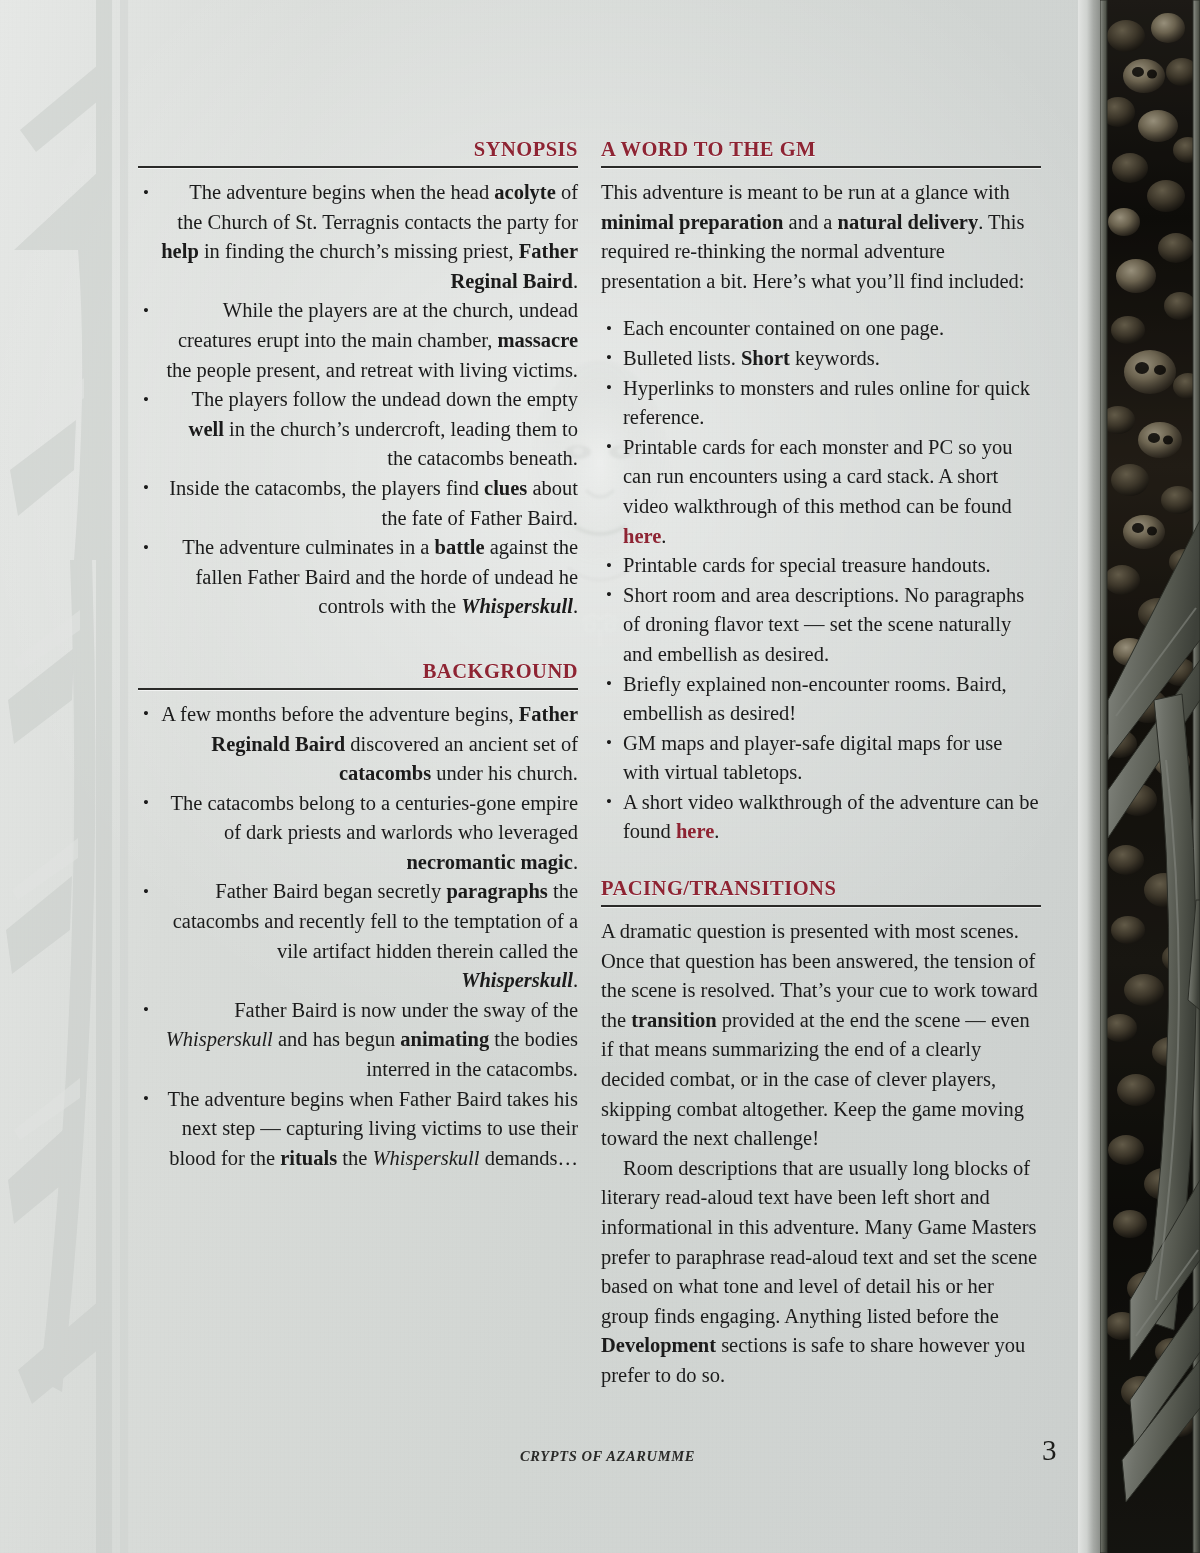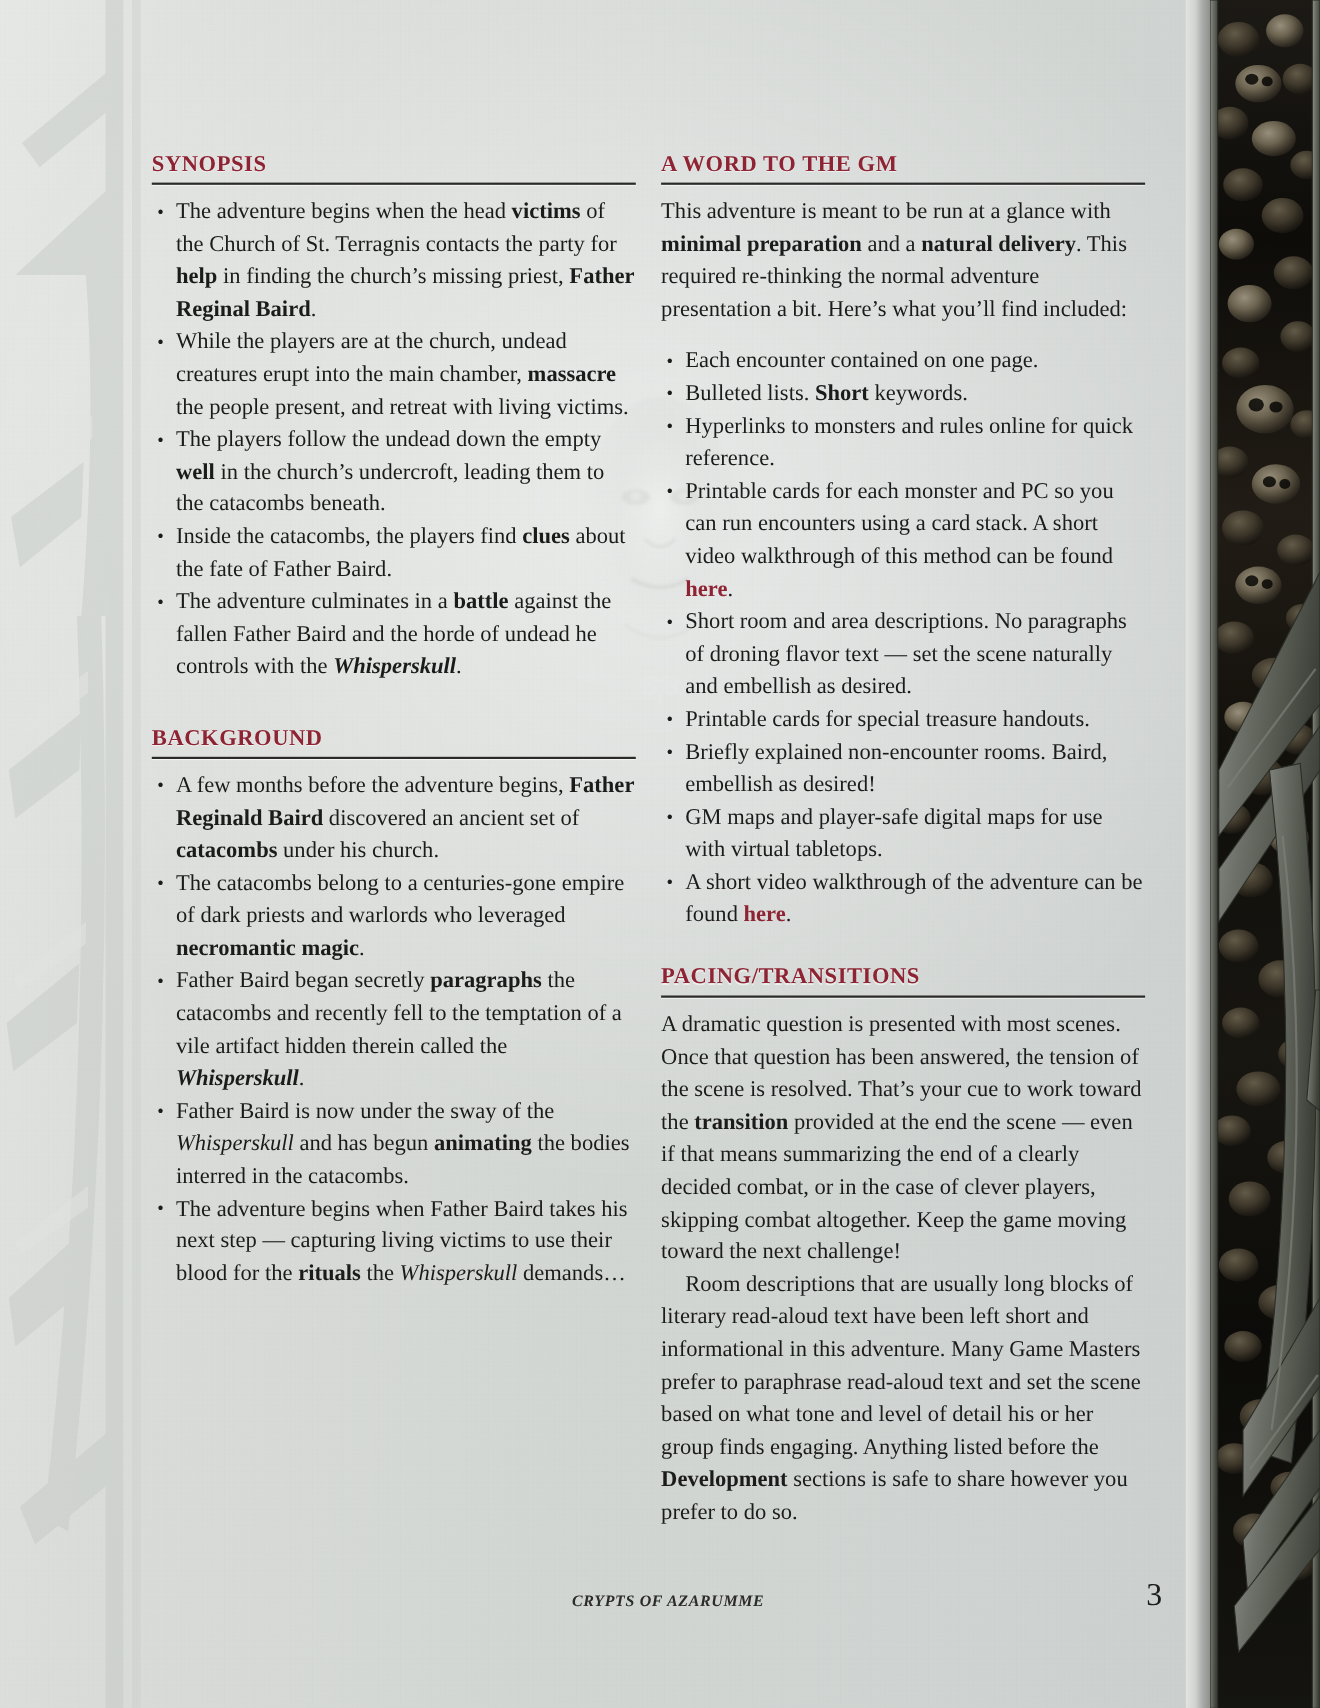--- a/index.html
+++ b/index.html
@@ -84,21 +84,21 @@
     position: absolute;
     left: 138px;
     top: 138px;
     width: 810px;
   }
   .col {
     position: absolute;
     top: 0;
     width: 440px;
   }
-  .col-left  { left: 0; }
+  .col-left  { left: 0; text-align: right; }
   .col-right { left: 463px; }
 
   .section-heading {
     font-family: "Liberation Serif", "DejaVu Serif", serif;
     font-weight: bold;
     font-size: 20.5px;
     letter-spacing: 0.5px;
     color: #8e2433;
     margin: 0 0 5px 0;
     text-transform: uppercase;
@@ -351,21 +351,21 @@
     </div>
   </div>
 
   <div class="content">
 
     <div class="col col-left">
 
       <h2 class="section-heading">SYNOPSIS</h2>
       <div class="heading-rule"></div>
       <ul class="bullets">
-        <li>The adventure begins when the head <b>victims</b> of the Church of St. Terragnis contacts the party for <b>help</b> in finding the church’s missing priest, <b>Father Reginal Baird</b>.</li>
+        <li>The adventure begins when the head <b>acolyte</b> of the Church of St. Terragnis contacts the party for <b>help</b> in finding the church’s missing priest, <b>Father Reginal Baird</b>.</li>
         <li>While the players are at the church, undead creatures erupt into the main chamber, <b>massacre</b> the people present, and retreat with living victims.</li>
         <li>The players follow the undead down the empty <b>well</b> in the church’s undercroft, leading them to the catacombs beneath.</li>
         <li>Inside the catacombs, the players find <b>clues</b> about the fate of Father Baird.</li>
         <li>The adventure culminates in a <b>battle</b> against the fallen Father Baird and the horde of undead he controls with the <span class="bi">Whisperskull</span>.</li>
       </ul>
 
       <div class="gap-lg"></div>
 
       <h2 class="section-heading">BACKGROUND</h2>
       <div class="heading-rule"></div>
@@ -384,22 +384,22 @@
       <div class="heading-rule"></div>
       <p class="body-text">This adventure is meant to be run at a glance with <b>minimal preparation</b> and a <b>natural delivery</b>. This required re-thinking the normal adventure presentation a bit. Here’s what you’ll find included:</p>
 
       <div class="gap-sm"></div>
 
       <ul class="bullets">
         <li>Each encounter contained on one page.</li>
         <li>Bulleted lists. <b>Short</b> keywords.</li>
         <li>Hyperlinks to monsters and rules online for quick reference.</li>
         <li>Printable cards for each monster and PC so you can run encounters using a card stack. A short video walkthrough of this method can be found <a class="link">here</a>.</li>
+        <li>Printable cards for special treasure handouts.</li>
         <li>Short room and area descriptions. No paragraphs of droning flavor text — set the scene naturally and embellish as desired.</li>
-        <li>Printable cards for special treasure handouts.</li>
         <li>Briefly explained non-encounter rooms. Baird, embellish as desired!</li>
         <li>GM maps and player-safe digital maps for use with virtual tabletops.</li>
         <li>A short video walkthrough of the adventure can be found <a class="link">here</a>.</li>
       </ul>
 
       <div class="gap-md"></div>
 
       <h2 class="section-heading">PACING/TRANSITIONS</h2>
       <div class="heading-rule"></div>
       <p class="body-text">A dramatic question is presented with most scenes. Once that question has been answered, the tension of the scene is resolved. That’s your cue to work toward the <b>transition</b> provided at the end the scene — even if that means summarizing the end of a clearly decided combat, or in the case of clever players, skipping combat altogether. Keep the game moving toward the next challenge!</p>

